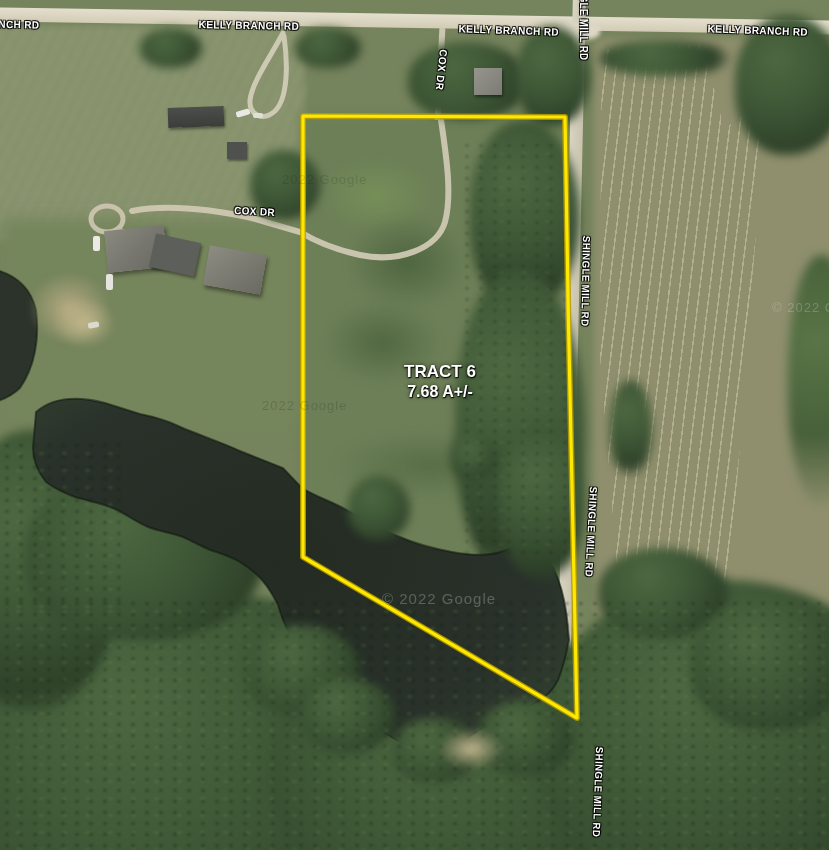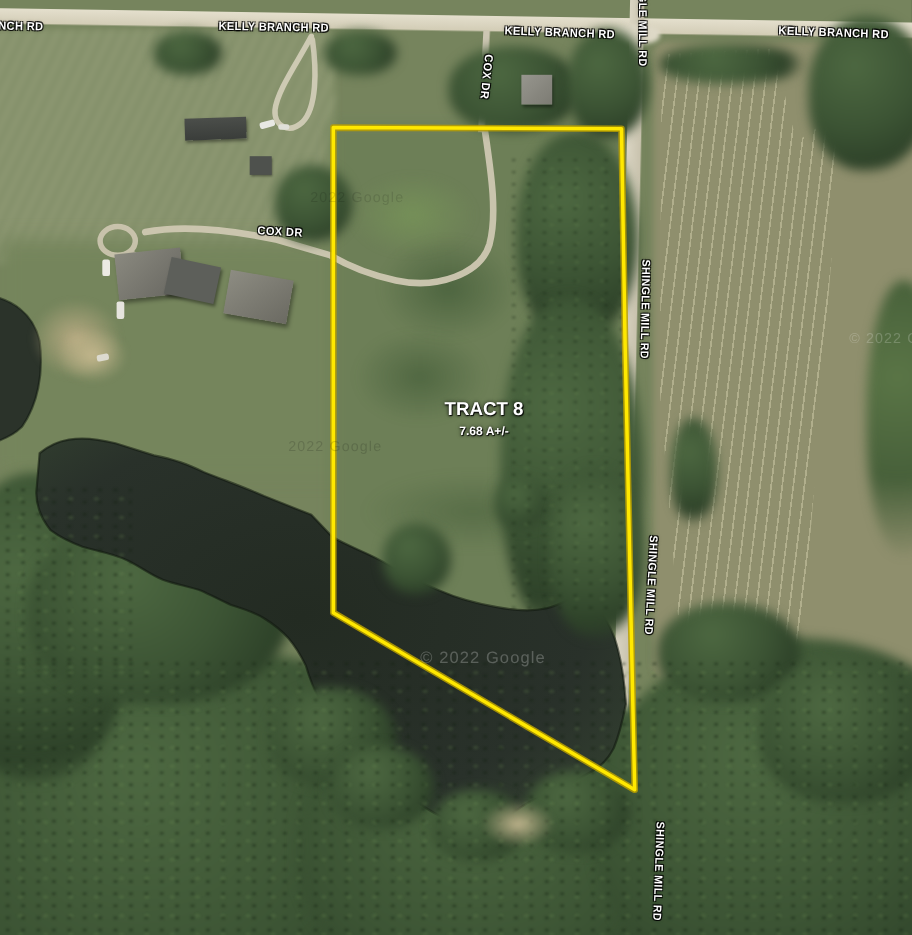--- a/index.html
+++ b/index.html
@@ -35,21 +35,21 @@
                 0 0 3px rgba(0,0,0,.55);
     z-index:40;
   }
   .vert{transform-origin:0 0;}
   .tract{
     position:absolute;left:372px;top:362px;width:136px;text-align:center;
     color:#fff;font-weight:bold;font-size:17px;line-height:20px;
     text-shadow:0 1px 2px rgba(0,0,0,.85),0 0 4px rgba(0,0,0,.6),1px 1px 0 rgba(0,0,0,.7);
     z-index:40;white-space:nowrap;
   }
-  .tract .acres{font-size:11px;}
+  .tract .acres{font-size:16px;}
   .wm{position:absolute;font-weight:normal;white-space:nowrap;z-index:38;letter-spacing:1px;}
   .wm-main{left:382px;top:590px;font-size:15px;color:rgba(255,255,255,.24);}
   .wm-f1{left:262px;top:398px;font-size:13px;color:rgba(0,0,0,.15);}
   .wm-f2{left:282px;top:172px;font-size:13px;color:rgba(0,0,0,.12);}
   .wm-f3{left:772px;top:300px;font-size:13px;color:rgba(255,255,255,.20);}
   svg{position:absolute;left:0;top:0;overflow:visible;}
 </style>
 </head>
 <body>
 
@@ -177,21 +177,21 @@
 
   <div class="rlabel vert" style="left:589px;top:-30px;transform:rotate(90deg) scaleX(.95);font-size:10.2px;">SHINGLE MILL RD</div>
   <div class="rlabel vert" style="left:592px;top:236px;transform:rotate(91deg) scaleX(.95);font-size:10.2px;">SHINGLE MILL RD</div>
   <div class="rlabel vert" style="left:599px;top:487px;transform:rotate(93deg) scaleX(.95);font-size:10.2px;">SHINGLE MILL RD</div>
   <div class="rlabel vert" style="left:605px;top:747px;transform:rotate(92deg) scaleX(.95);font-size:10.2px;">SHINGLE MILL RD</div>
 
   <div class="rlabel vert" style="left:450px;top:50px;transform:rotate(96deg) scaleX(.95);">COX DR</div>
   <div class="rlabel" style="left:233px;top:205px;transform:rotate(3deg) scaleX(.95);">COX DR</div>
 
   <div class="tract">
-    <div>TRACT 8</div>
+    <div>TRACT 6</div>
     <div class="acres">7.68 A+/-</div>
   </div>
 
   <div class="wm wm-main">© 2022 Google</div>
   <div class="wm wm-f1">2022 Google</div>
   <div class="wm wm-f2">2022 Google</div>
   <div class="wm wm-f3">© 2022 Google</div>
 
 </div>
 

